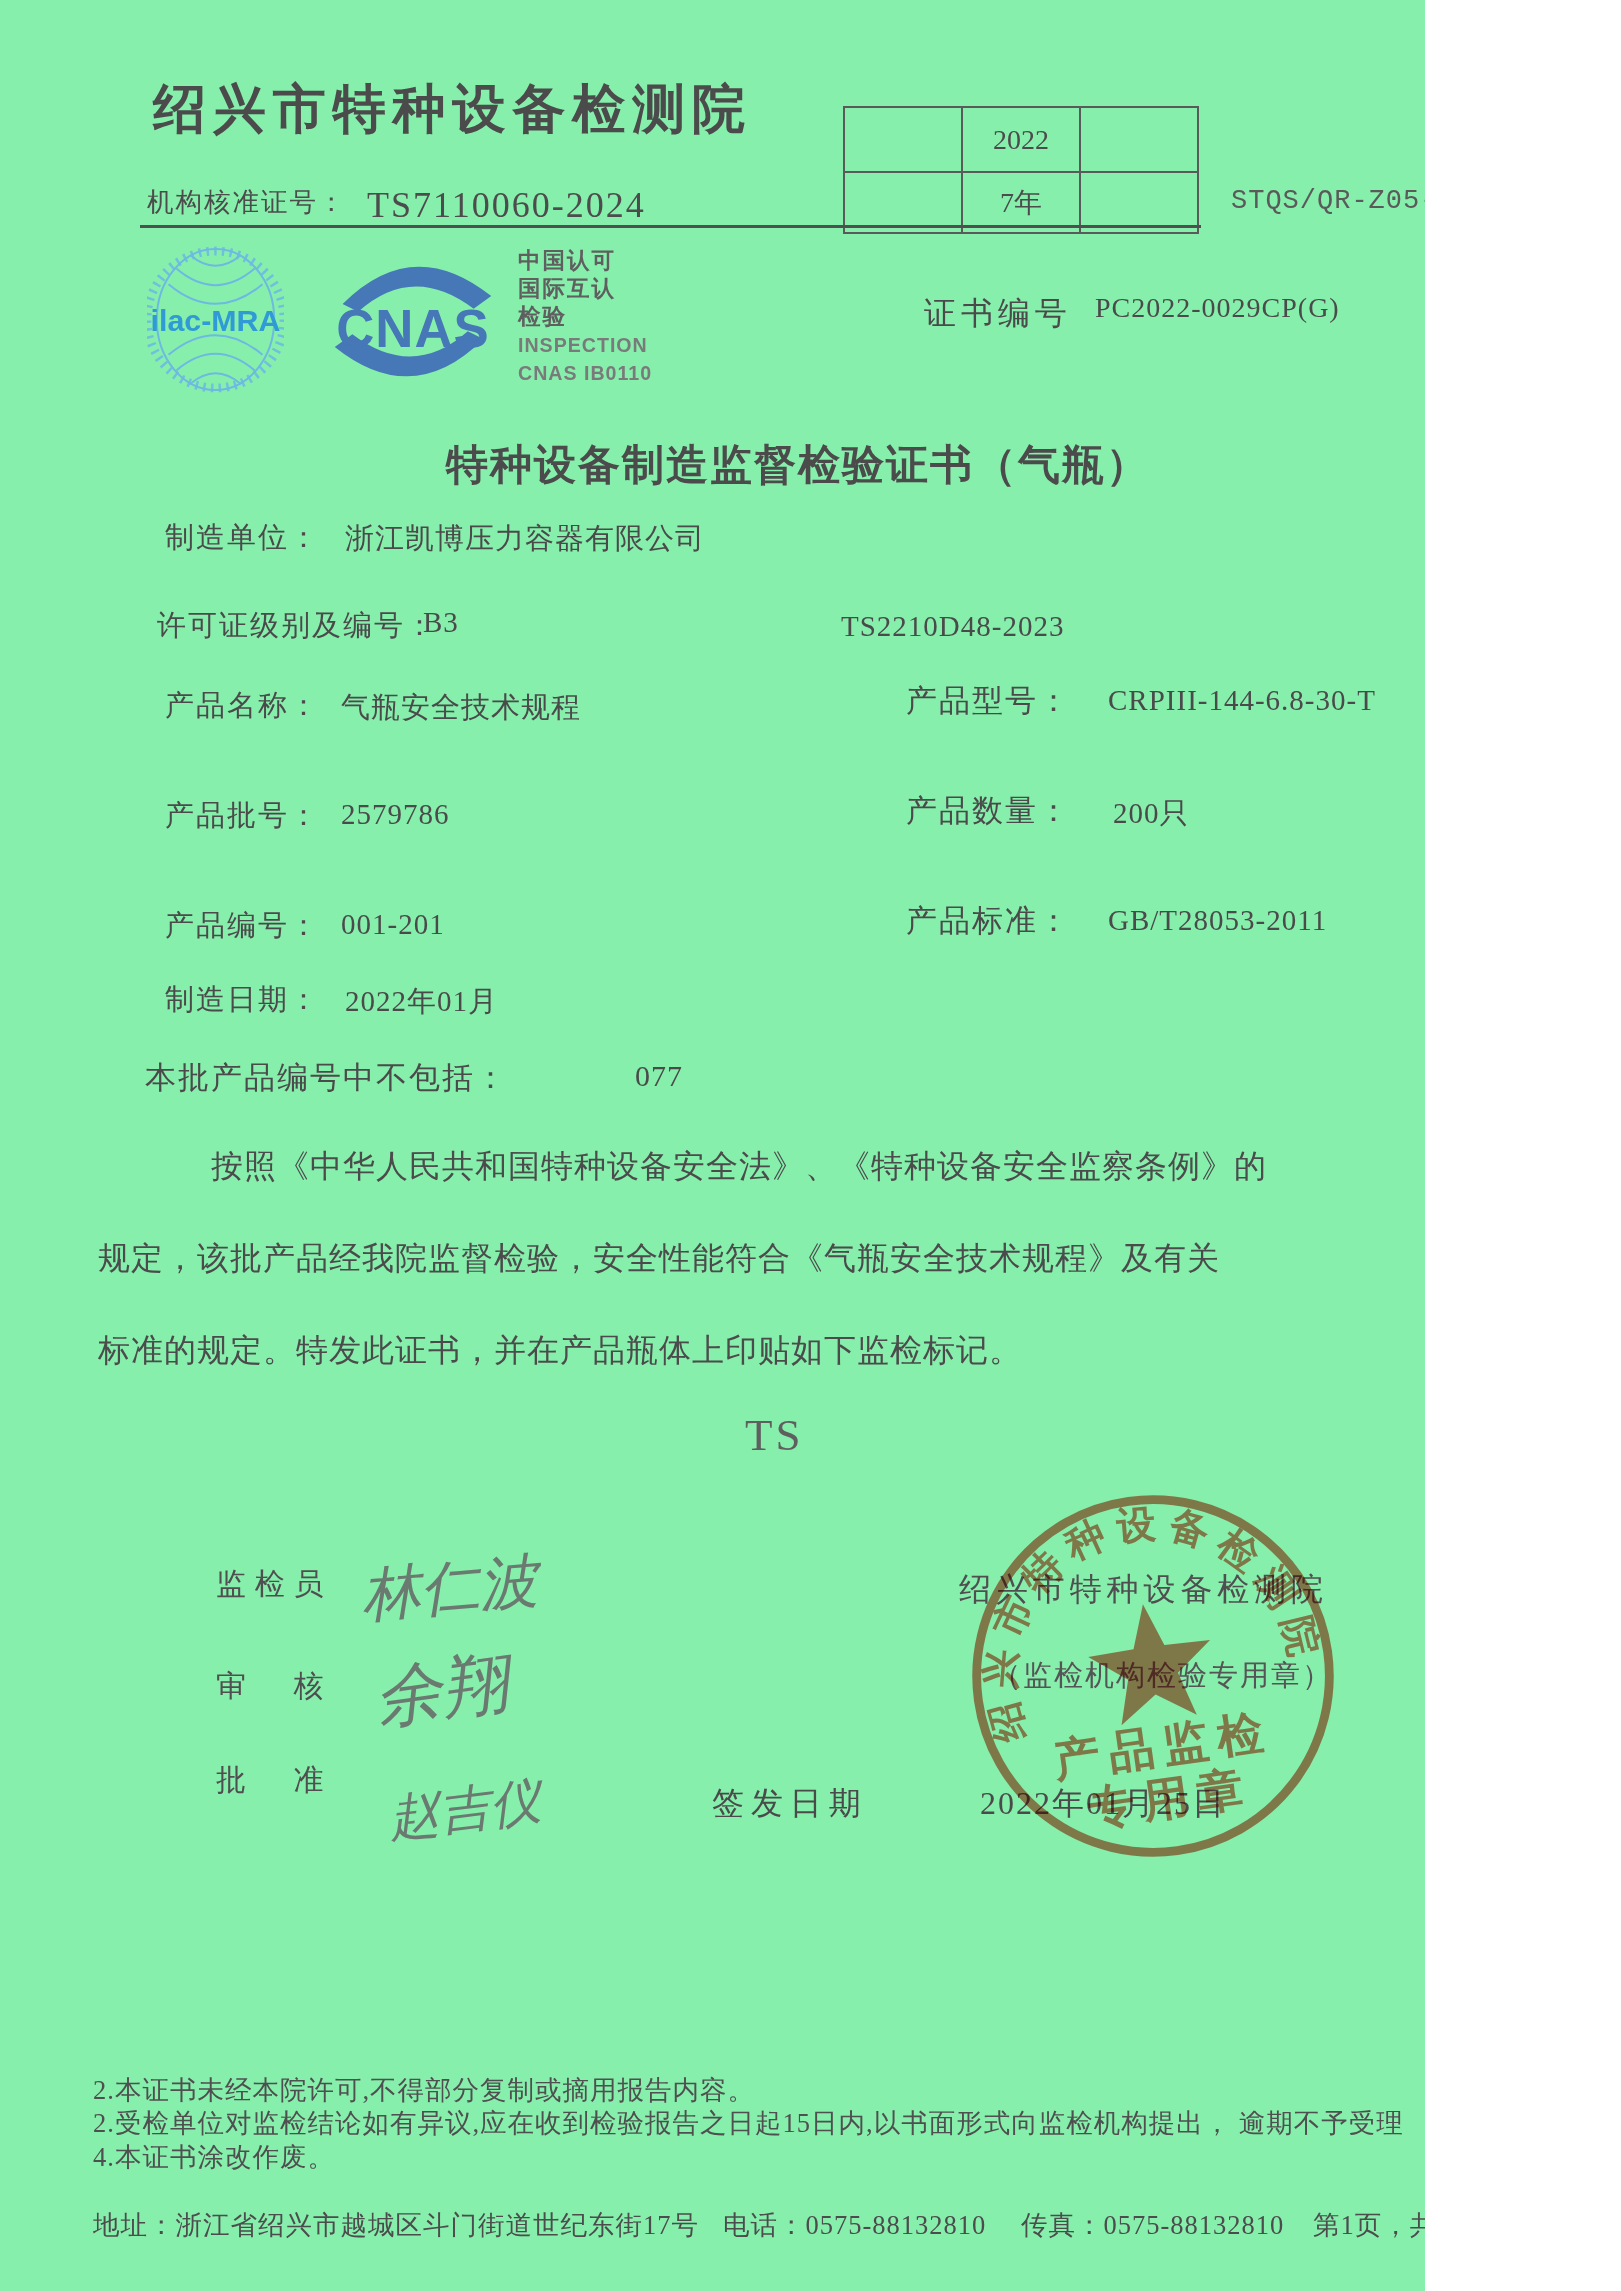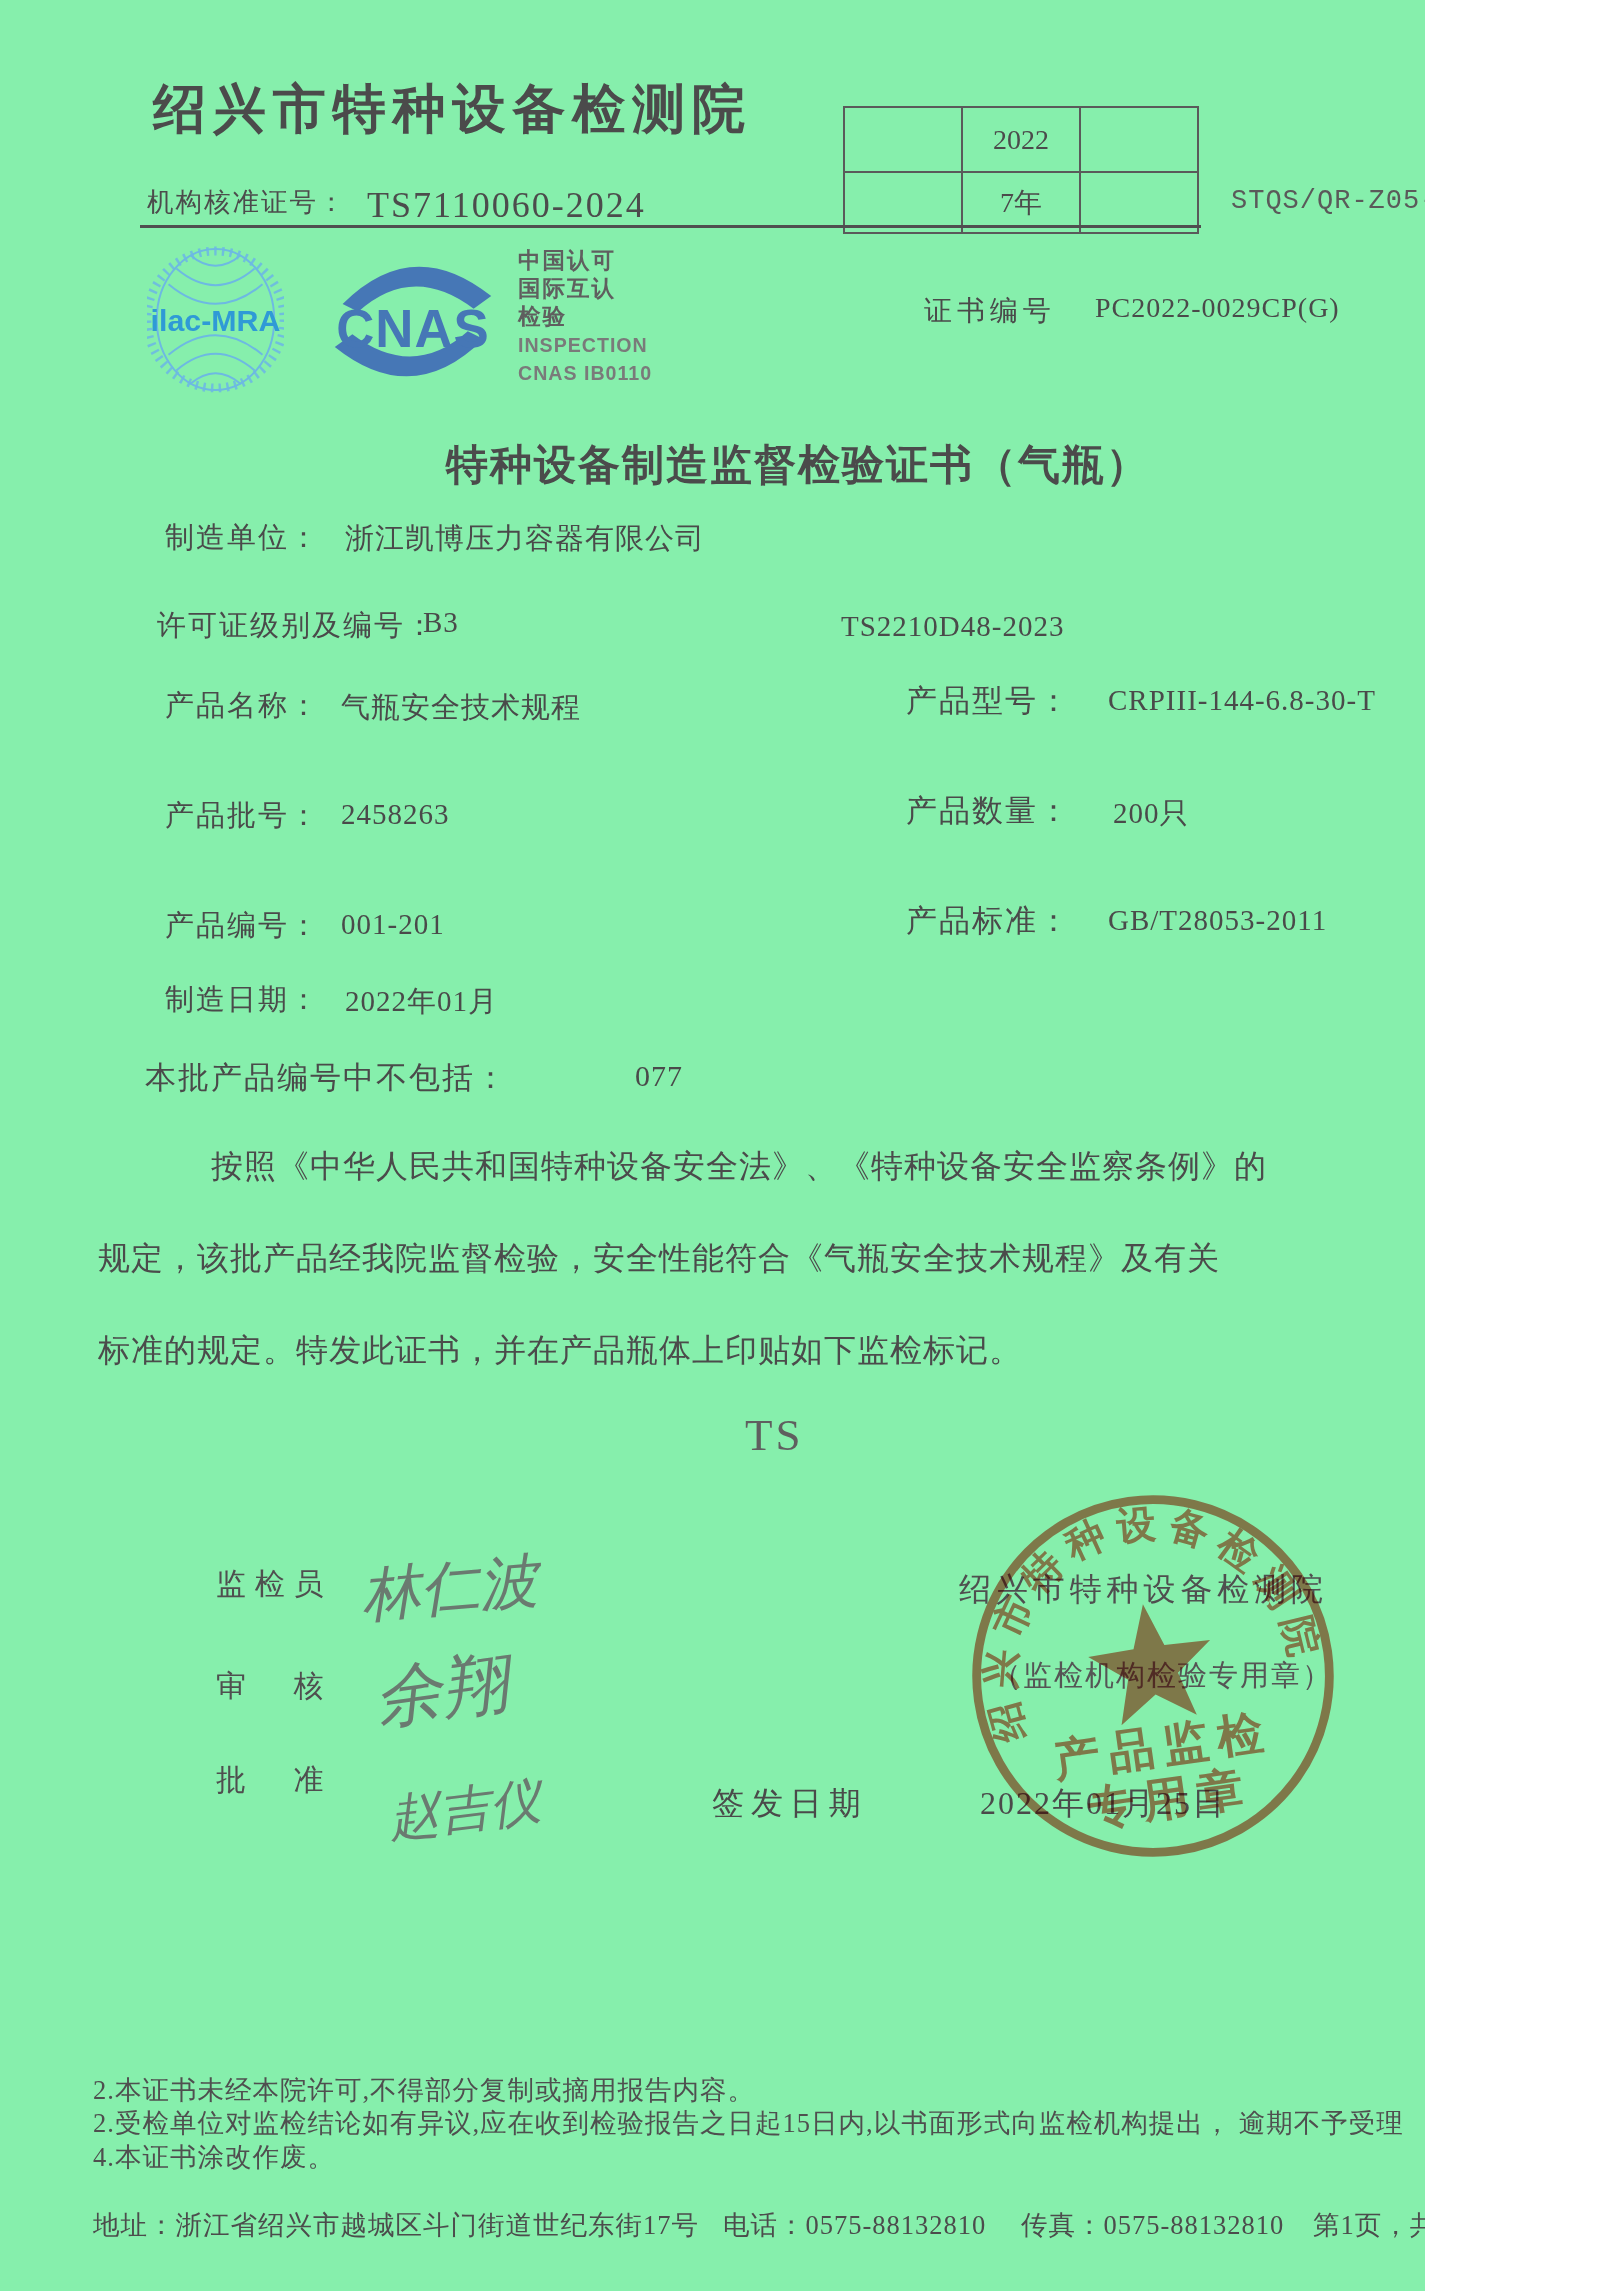--- a/index.html
+++ b/index.html
@@ -16,21 +16,21 @@
 
   .approval-label{left:147px;top:184px;font-size:26.5px;letter-spacing:2px;color:#4c4c4c;}
   .approval-value{left:367px;top:184px;font-size:36px;letter-spacing:2px;color:#4c4c4c;}
   .doc-code{left:1231px;top:186px;font-size:27px;letter-spacing:1px;color:#5a5a5a;font-family:Liberation Mono, monospace;}
   .hrule{left:140px;top:225px;width:1061px;height:2.9px;background:#4f4f4f;}
 
   .accr{left:518px;top:247px;line-height:28px;}
   .accr .zh{font-size:22.5px;font-weight:700;color:#5f5f5f;letter-spacing:2px;}
   .accr .en{font-size:19.6px;font-weight:700;color:#7a7a7a;font-family:"Liberation Sans",sans-serif;letter-spacing:1px;}
 
-  .cert-label{left:924px;top:292px;font-size:28px;letter-spacing:4.9px;color:#4a4a4a;}
+  .cert-label{left:924px;top:292px;font-size:32px;letter-spacing:4.9px;color:#4a4a4a;}
   .cert-value{left:1095px;top:292px;font-size:28px;letter-spacing:1px;color:#4a4a4a;}
 
   .main-title{left:410px;top:437px;width:776px;text-align:center;font-size:42px;font-weight:600;
               letter-spacing:2px;color:#4b4b4b;white-space:nowrap;}
 
   .f-label{font-size:29px;letter-spacing:2px;color:#4a4a4a;}
   .f-value{font-size:29px;letter-spacing:1px;color:#4a4a4a;}
 
   .body-line{font-size:32px;letter-spacing:1px;color:#4b4b4b;}
 
@@ -115,21 +115,21 @@
   <div class="abs f-label" style="left:157px;top:606px;">许可证级别及编号：</div>
   <div class="abs f-value" style="left:423px;top:606px;">B3</div>
   <div class="abs f-value" style="left:841px;top:610px;">TS2210D48-2023</div>
 
   <div class="abs f-label" style="left:165px;top:686px;">产品名称：</div>
   <div class="abs f-value" style="left:341px;top:688px;">气瓶安全技术规程</div>
   <div class="abs f-label" style="left:906px;top:680px;font-size:31px;">产品型号：</div>
   <div class="abs f-value" style="left:1108px;top:684px;">CRPIII-144-6.8-30-T</div>
 
   <div class="abs f-label" style="left:165px;top:796px;">产品批号：</div>
-  <div class="abs f-value" style="left:341px;top:798px;">2458263</div>
+  <div class="abs f-value" style="left:341px;top:798px;">2579786</div>
   <div class="abs f-label" style="left:906px;top:790px;font-size:31px;">产品数量：</div>
   <div class="abs f-value" style="left:1113px;top:794px;">200只</div>
 
   <div class="abs f-label" style="left:165px;top:906px;">产品编号：</div>
   <div class="abs f-value" style="left:341px;top:908px;">001-201</div>
   <div class="abs f-label" style="left:906px;top:900px;font-size:31px;">产品标准：</div>
   <div class="abs f-value" style="left:1108px;top:904px;">GB/T28053-2011</div>
 
   <div class="abs f-label" style="left:165px;top:980px;">制造日期：</div>
   <div class="abs f-value" style="left:345px;top:982px;">2022年01月</div>

